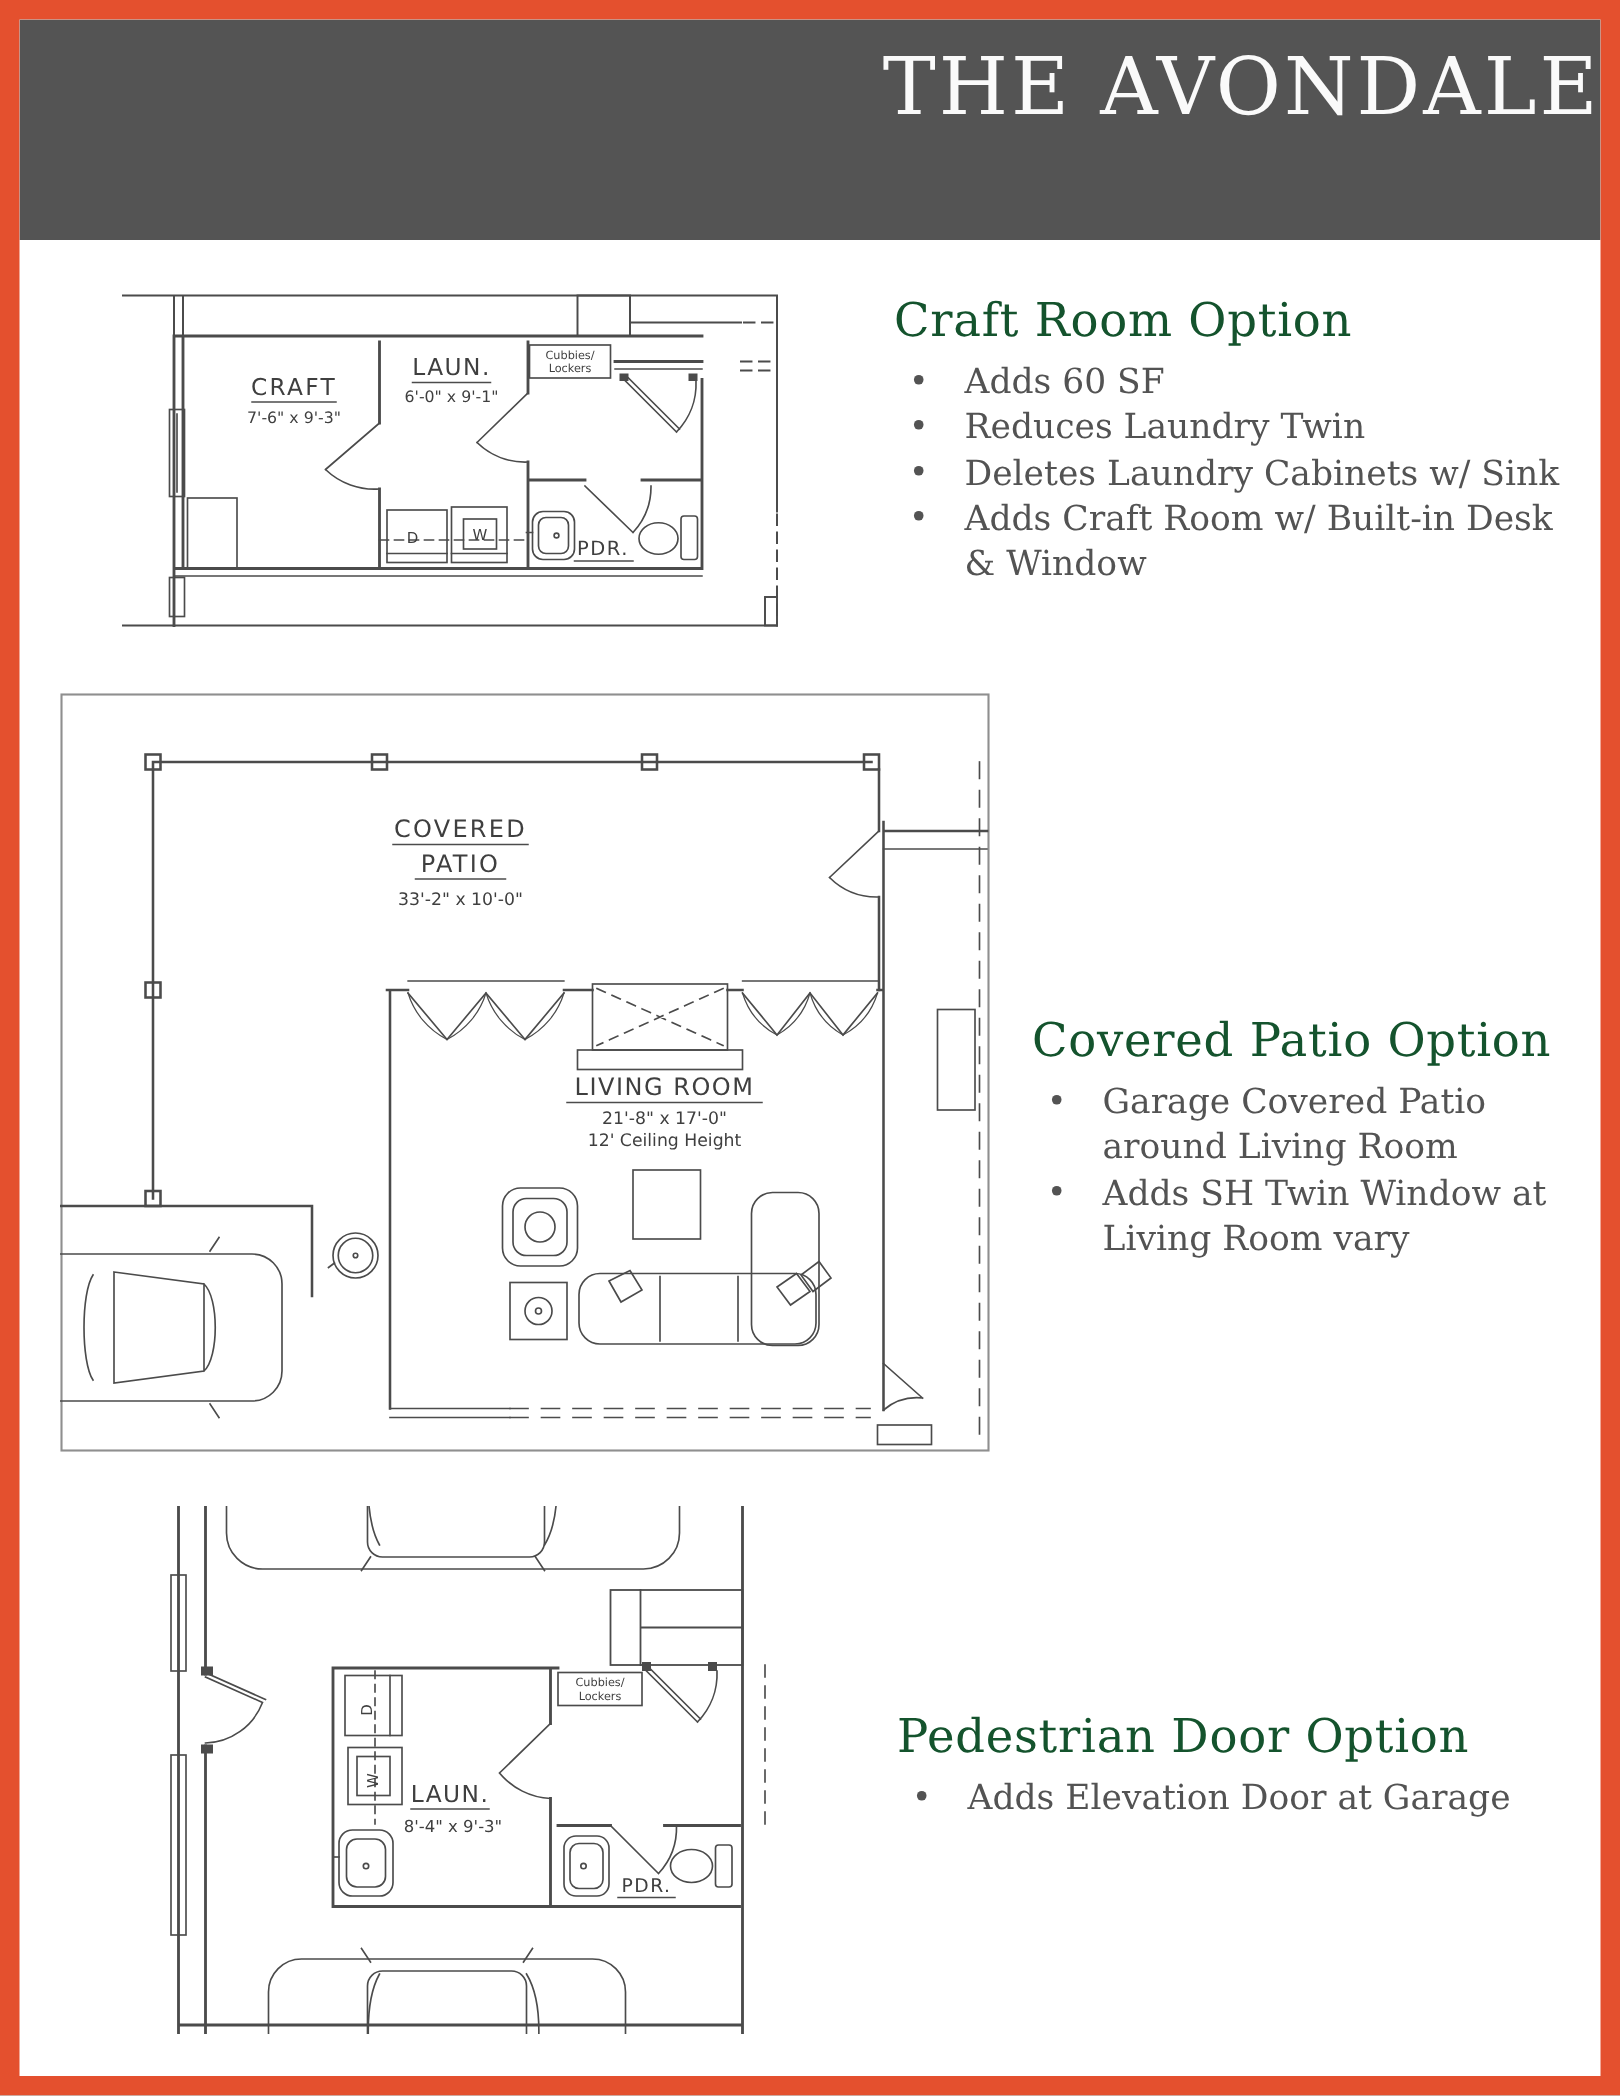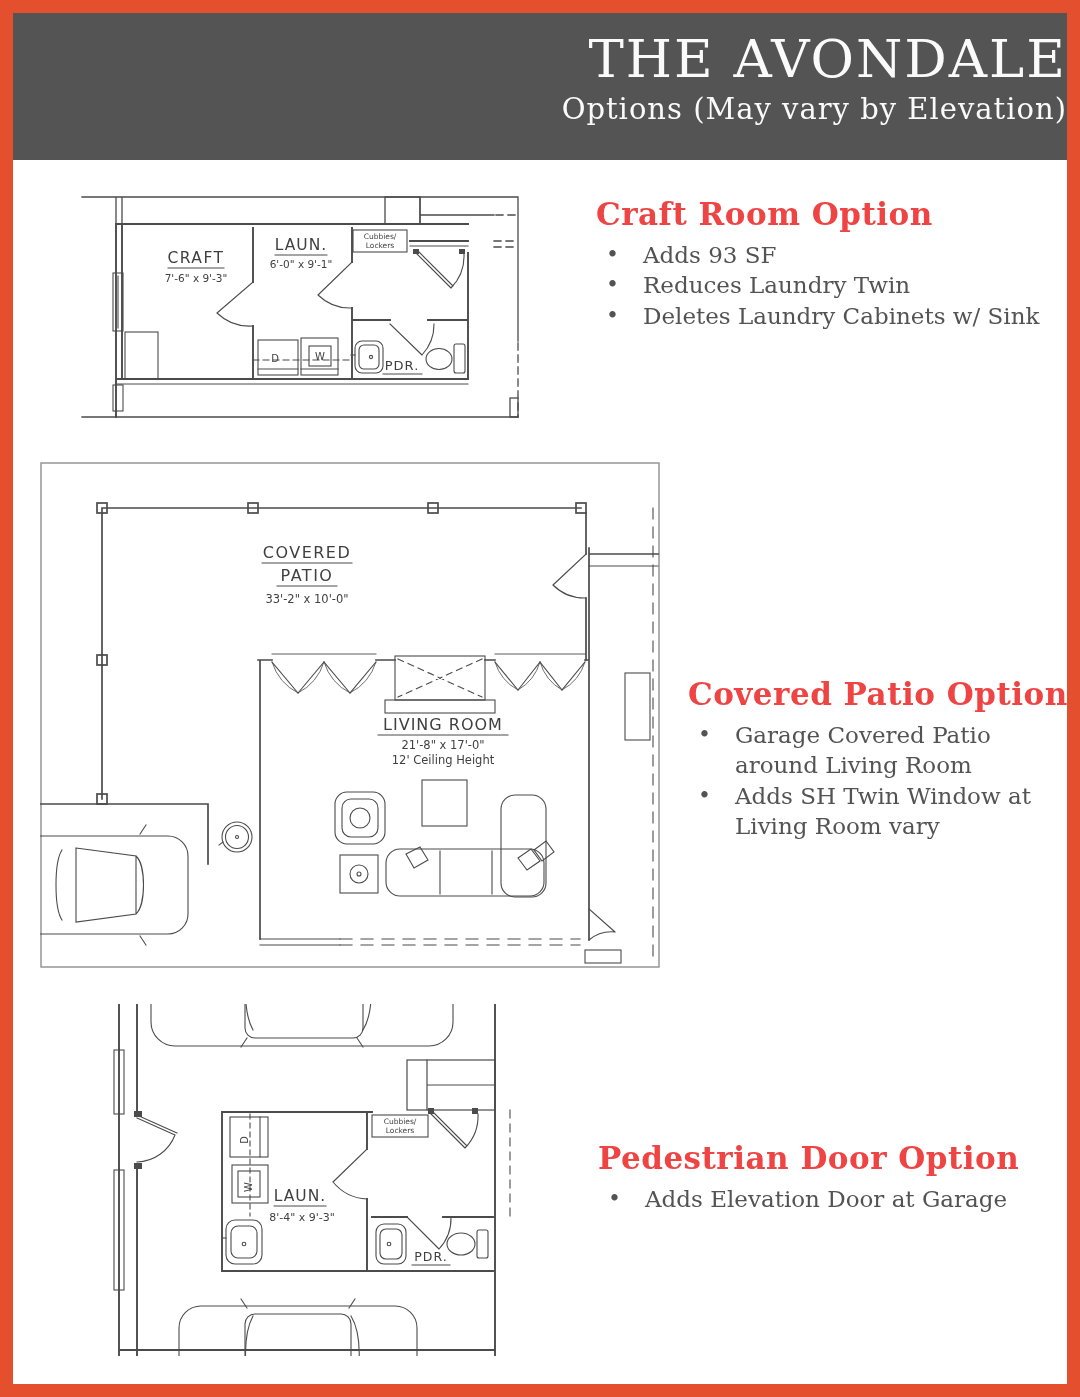--- a/index.html
+++ b/index.html
@@ -8,21 +8,21 @@
   }
   html,body{margin:0;padding:0;background:#9a9a9a;}
   .page{position:relative;width:1080px;height:1397px;background:#fff;
         border:13px solid var(--accent);box-sizing:border-box;overflow:hidden;
         font-family:"DejaVu Serif","Liberation Serif",serif;}
   .banner{position:absolute;left:0;right:0;top:0;height:147px;background:var(--band);
           color:#fafafa;text-align:right;}
   .banner .title{font-size:53px;letter-spacing:2px;margin-top:18px;line-height:1.05;}
   .banner .subtitle{font-size:29px;letter-spacing:1px;margin-top:5px;}
   .opt{position:absolute;color:var(--ink);}
-  .opt h2{font-size:31px;font-weight:bold;margin:0 0 8px 0;letter-spacing:.5px;color:#ef4444;}
+  .opt h2{font-size:31px;font-weight:normal;margin:0 0 8px 0;letter-spacing:.5px;color:#14532d;}
   .opt ul{list-style:none;margin:0;padding:0;}
   .opt li{position:relative;font-size:23px;line-height:1.32;padding-left:47px;color:#535353;}
   .opt li::before{content:"\2022";position:absolute;left:10px;top:0;font-size:22px;}
   #opt-craft{left:583px;top:183px;width:462px;}
   #opt-patio{left:675px;top:663px;width:382px;}
   #opt-ped{left:585px;top:1127px;width:465px;}
   .plan{position:absolute;color:var(--line);}
   #plan-craft{left:67px;top:180px;}
   #plan-patio{left:27px;top:449px;}
   #plan-ped{left:82px;top:991px;}
@@ -31,21 +31,20 @@
   .jamb{fill:currentColor;stroke:none;}
   .whitebox{fill:#fff;}
 </style>
 </head>
 <body>
 
 <div class="page">
 
   <div class="banner">
     <div class="title">THE AVONDALE</div>
-    <div class="subtitle">Options (May vary by Elevation)</div>
   </div>
 
   <svg id="plan-craft" class="plan" width="440" height="228" viewBox="0 0 440 228">
     <g stroke-width="1.3">
       <path d="M2,4 H438 M36,4 V31 M42,4 V31 M340,4 V31 M340,22 H414 M2,224 H438 M438,4 V148"></path>
       <rect x="305" y="4" width="35" height="27"></rect>
       <path d="M416,22 H438 M414,48 H436 M414,54 H436 M438,150 V224" stroke-dasharray="7,5"></path>
       <rect x="430" y="205" width="8" height="19"></rect>
     </g>
     <g stroke-width="1.9">
@@ -96,23 +95,24 @@
       <text x="195" y="169" font-size="10" text-anchor="middle">D</text>
       <text x="240" y="167" font-size="10" text-anchor="middle">W</text>
       <text x="322" y="177" font-size="13" letter-spacing="1" text-anchor="middle">PDR.</text>
       <path d="M303,181 H342" stroke="currentColor" stroke-width="1"></path>
     </g>
   </svg>
 
   <div id="opt-craft" class="opt">
     <h2>Craft Room Option</h2>
     <ul>
-      <li>Adds 93 SF</li>
+      <li>Adds 60 SF</li>
       <li>Reduces Laundry Twin</li>
       <li>Deletes Laundry Cabinets w/ Sink</li>
+      <li>Adds Craft Room w/ Built-in Desk &amp; Window</li>
     </ul>
   </div>
 
   <svg id="plan-patio" class="plan" width="620" height="506" viewBox="0 0 620 506">
     <rect x="1" y="1" width="618" height="504" stroke="#8f8f8f" fill="none" stroke-width="1.4"></rect>
     <g stroke-width="1.7">
       <path d="M62,46 H541 M62,46 V337 M546,51 V92 M546,136 V198"></path>
       <rect x="57" y="41" width="10" height="10"></rect>
         <rect x="208" y="41" width="10" height="10"></rect>
       <rect x="388" y="41" width="10" height="10"></rect>

